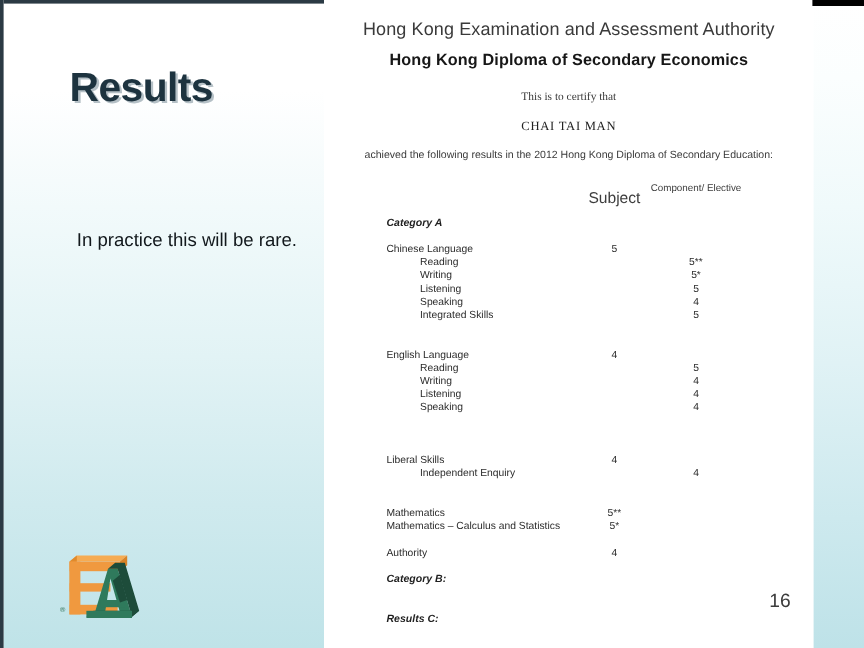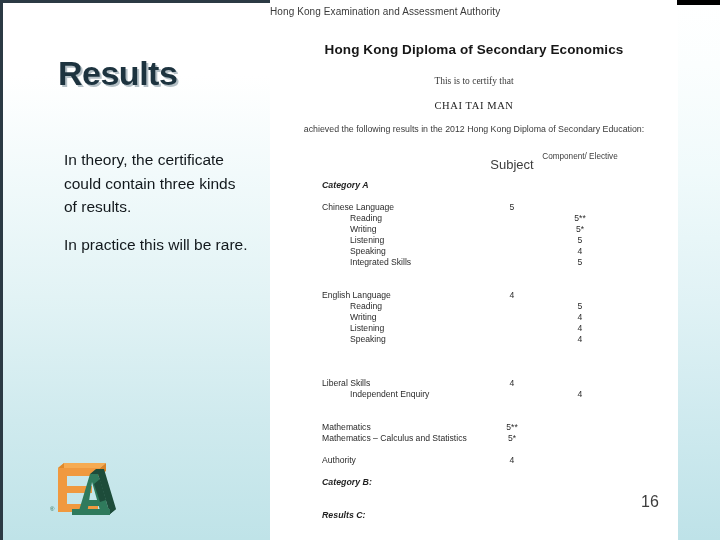--- a/index.html
+++ b/index.html
@@ -51,21 +51,21 @@
   #body-text {
     position: absolute;
     left: 64px;
     top: 148px;
     width: 186px;
     color: #12181c;
     font-size: 15.5px;
     line-height: 1.53;
   }
   #body-text .para { margin: 0 0 14px 0; }
-  #body-text .para:last-child { margin-bottom: 0; }
+  #body-text .para:last-child { margin-bottom: 0; margin-top: 41px; }
 
   
   #logo {
     position: absolute;
     left: 48px;
     top: 462px;
     width: 72px;
     height: 62px;
   }
   #logo-reg {
@@ -105,23 +105,23 @@
 
   
   .cert-line {
     position: absolute;
     color: #2c2c2c;
     white-space: nowrap;
     font-family: "Liberation Sans", sans-serif;
   }
   .cert-authority {
     left: 0; right: 0;
-    top: 6px;
-    text-align: left;
-    font-size: 10px;
+    top: 16px;
+    text-align: center;
+    font-size: 15px;
     color: #3a3a3a;
     letter-spacing: 0.1px;
   }
   .cert-diploma {
     left: 0; right: 0;
     top: 42px;
     text-align: center;
     font-size: 13.5px;
     font-weight: bold;
     color: #171717;
@@ -230,21 +230,20 @@
 
 <div id="slide">
 
   <div id="left-panel">
     <div id="left-panel-top-rule"></div>
   </div>
 
   <div id="slide-title">Results</div>
 
   <div id="body-text">
-    <p class="para">In theory, the certificate could contain three kinds of results.</p>
     <p class="para">In practice this will be rare.</p>
   </div>
 
   <div id="logo">
     <svg width="72" height="62" viewBox="0 0 72 62" xmlns="http://www.w3.org/2000/svg">
 
       <polygon points="10,6 52,6 58,1 16,1" fill="#f6ab52"></polygon>
       <polygon points="10,6 10,50 16,45 16,1" fill="#e08a2c"></polygon>
       <rect x="10" y="6" width="42" height="8" fill="#f0993f"></rect>
       <rect x="10" y="24" width="34" height="7" fill="#f0993f"></rect>

